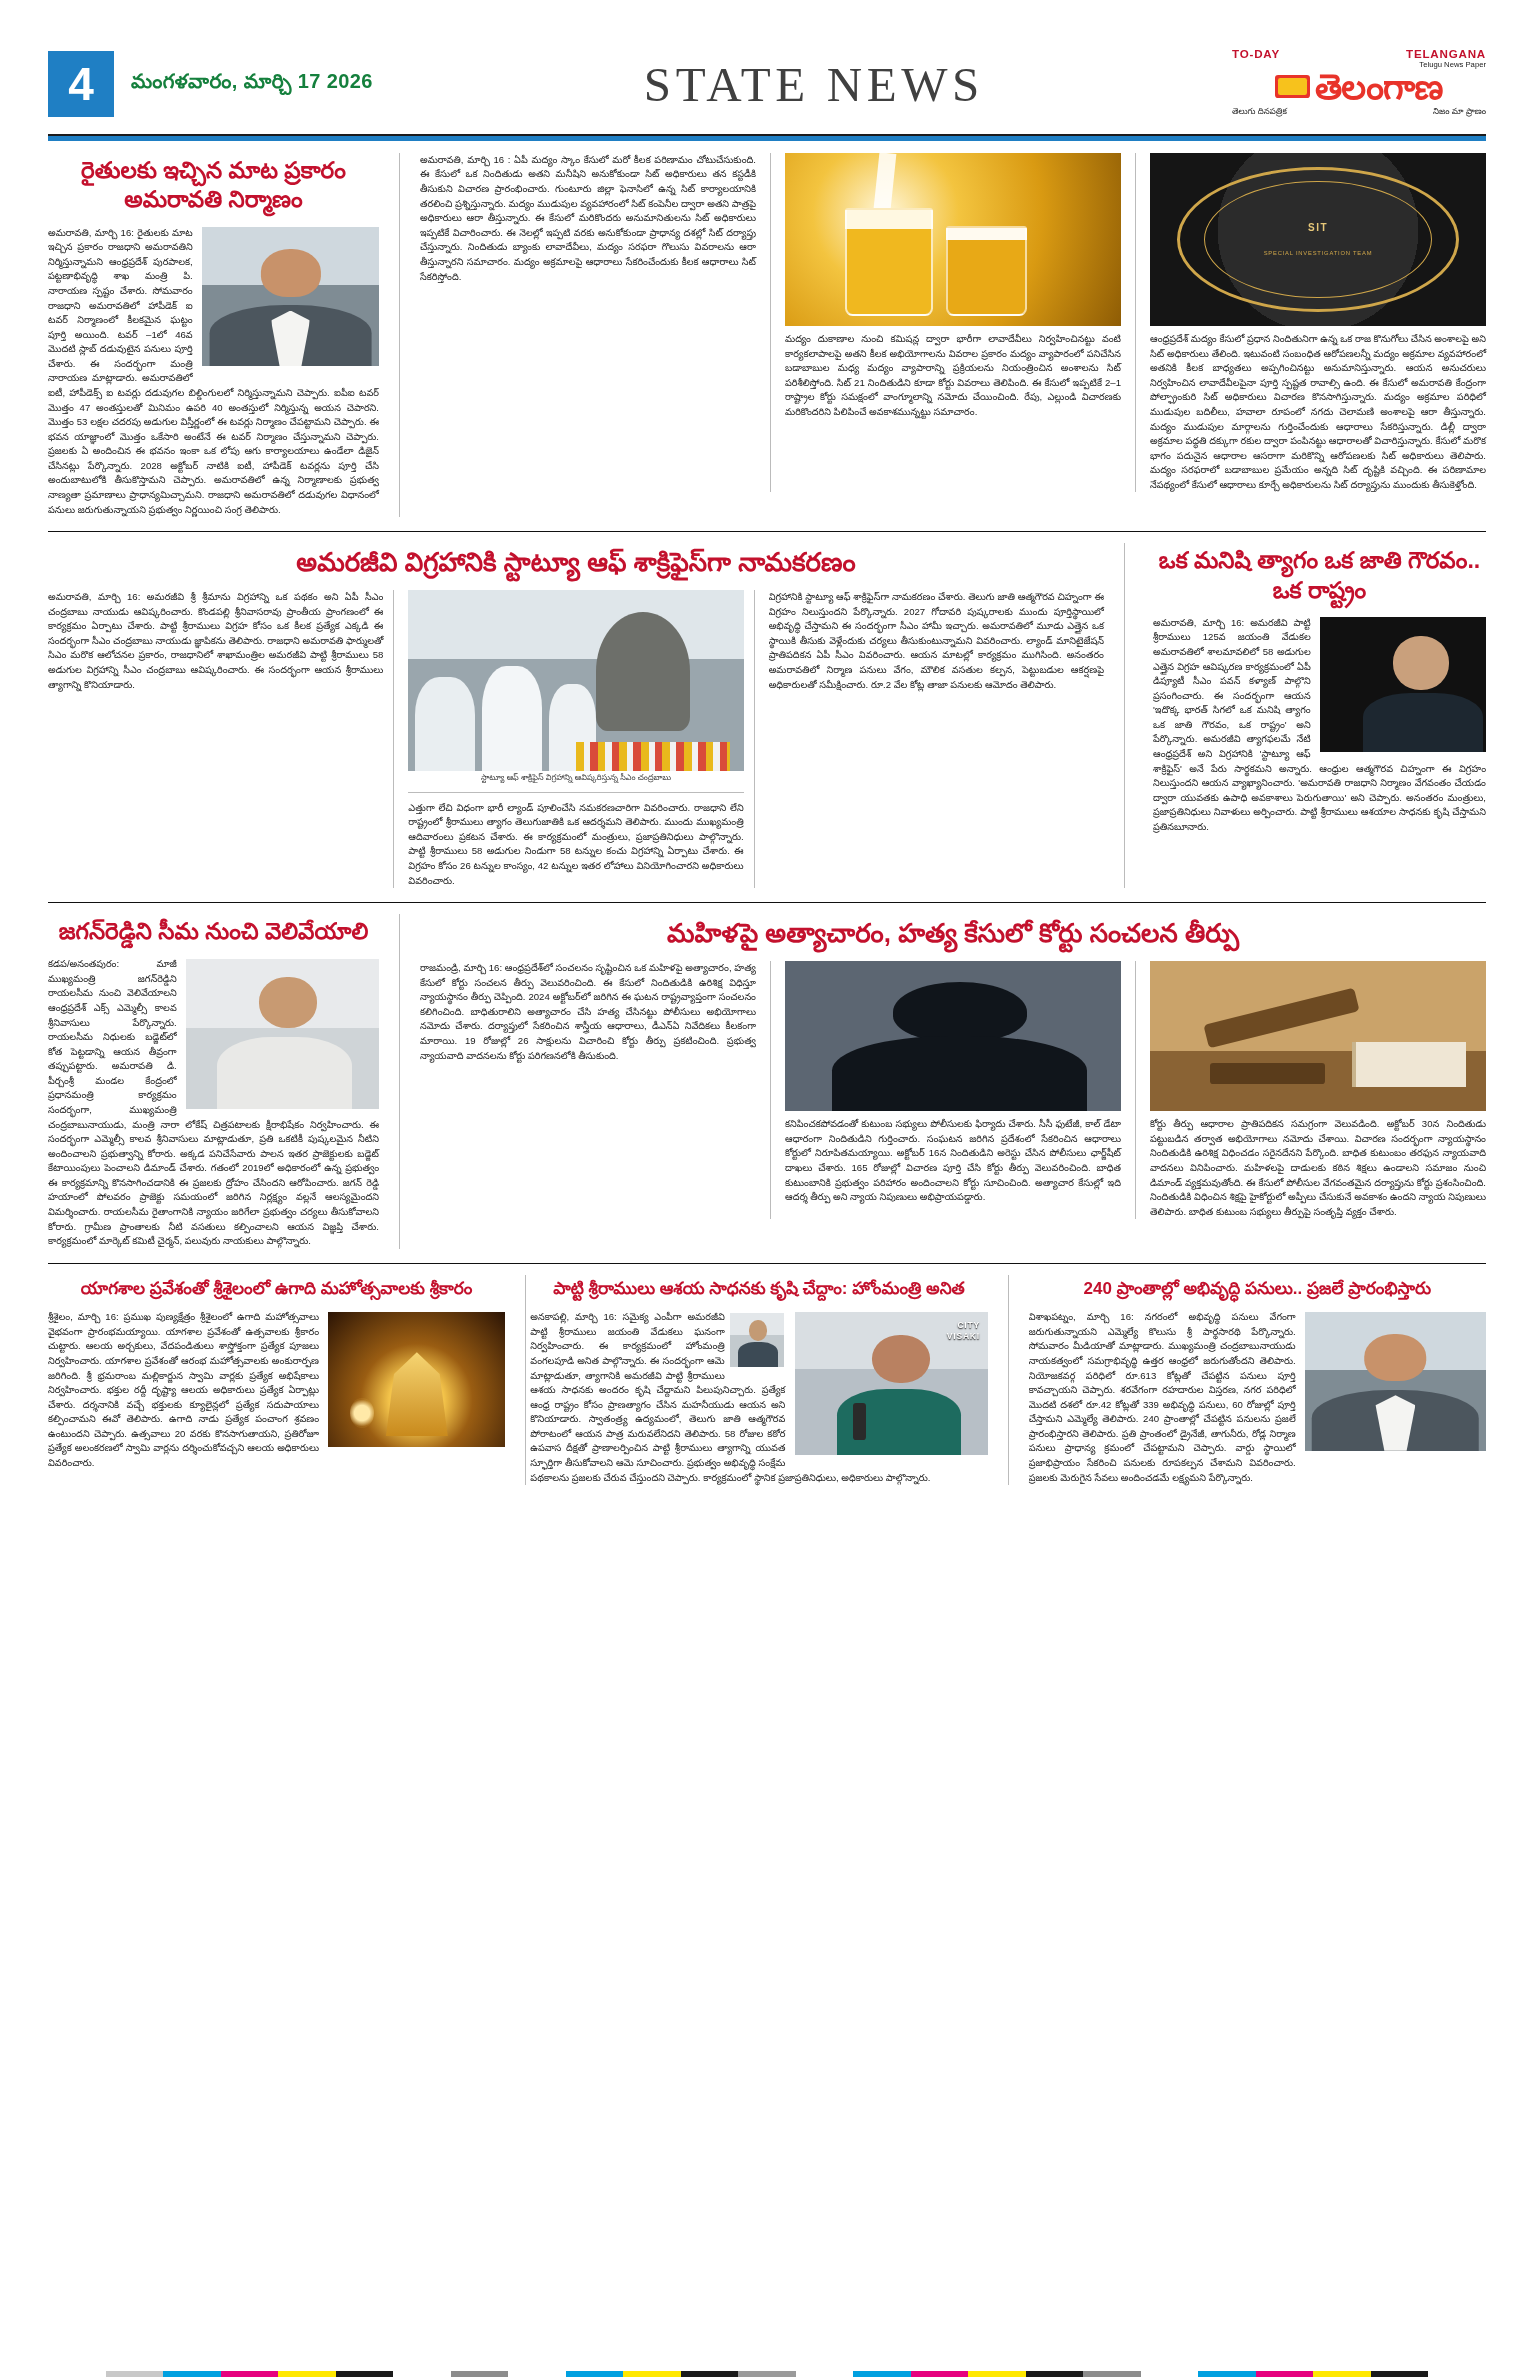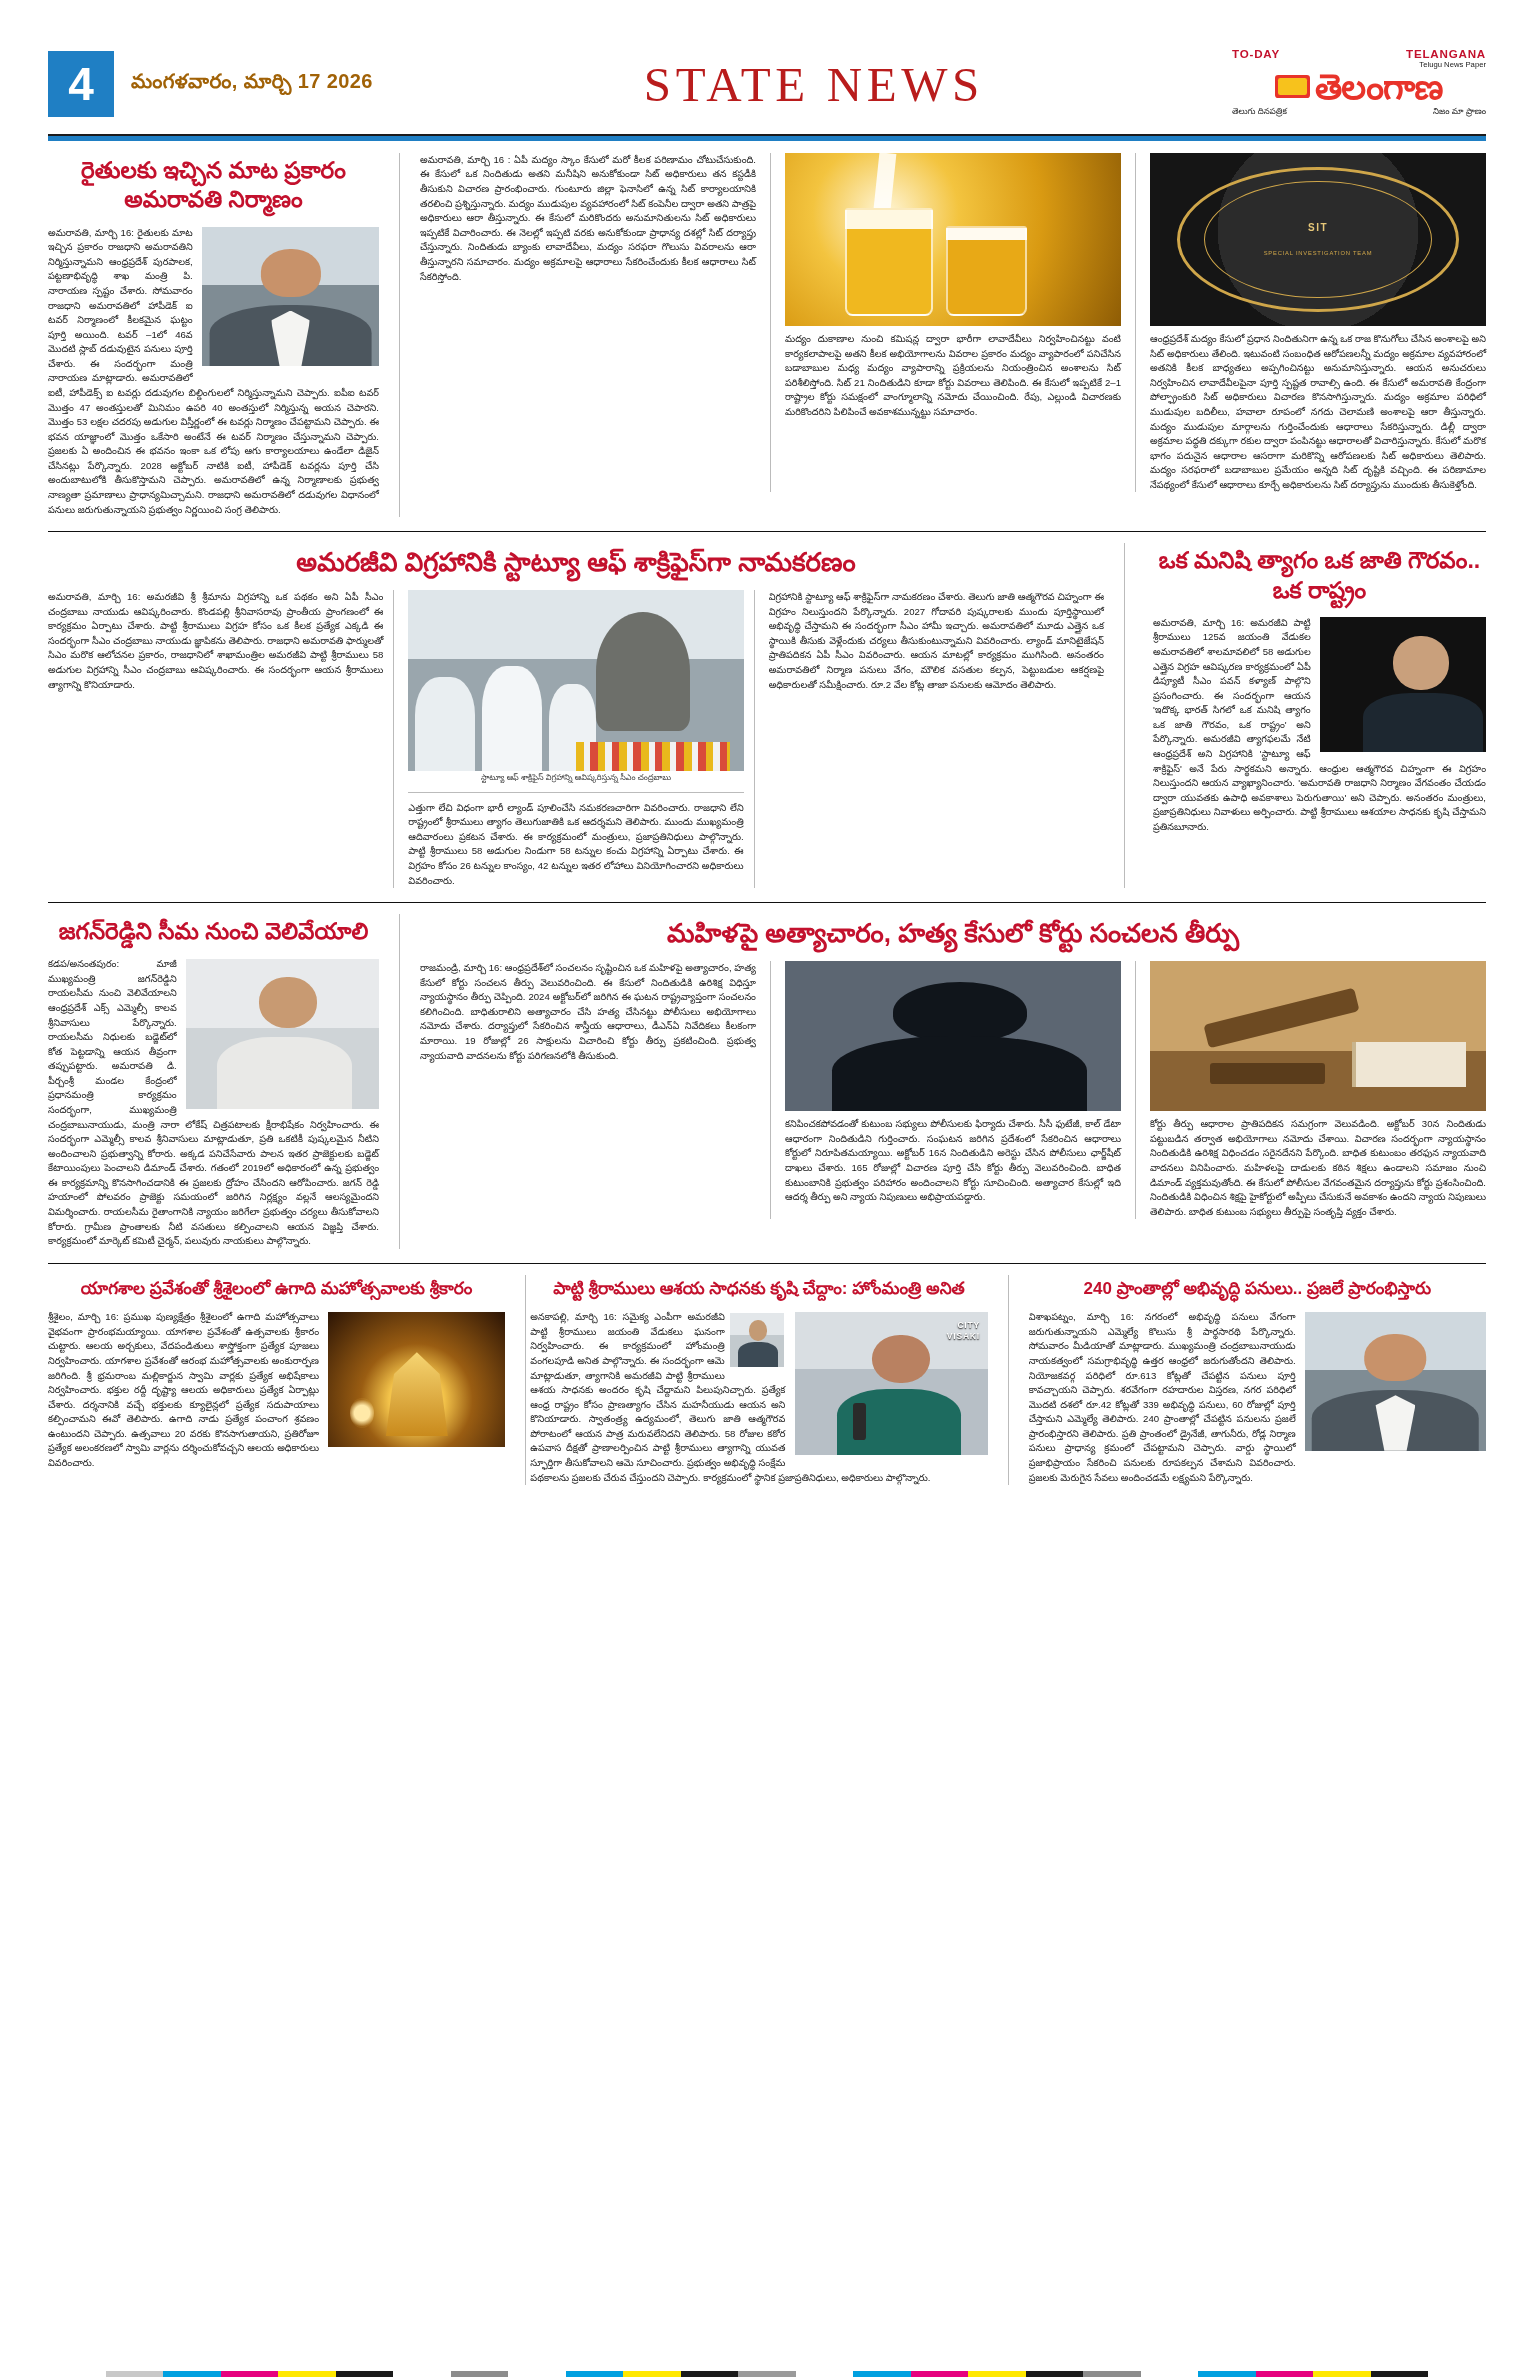--- a/index.html
+++ b/index.html
@@ -37,36 +37,36 @@
     font-weight: bold;
     margin-right: 17px;
     height: 66px;
     align-self: center;
   }
   .masthead-date {
     align-self: center;
     font-size: 20px;
     font-weight: bold;
     letter-spacing: 0.4px;
-    color: #a16207;
+    color: #15803d;
     white-space: nowrap;
     padding-right: 23px;
   }
   .masthead-center {
     flex: 1;
     display: flex;
     align-items: center;
     justify-content: center;
   }
   .section-title {
     font-family: "Liberation Serif", serif;
     font-size: 49px;
     letter-spacing: 4.6px;
     font-weight: normal;
-    color: #b91c1c;
+    color: #404040;
   }
   .masthead-logo {
     width: 254px;
     align-self: center;
     display: flex;
     flex-direction: column;
     align-items: center;
     padding-bottom: 3.1px;
   }
   .logo-top-row {

